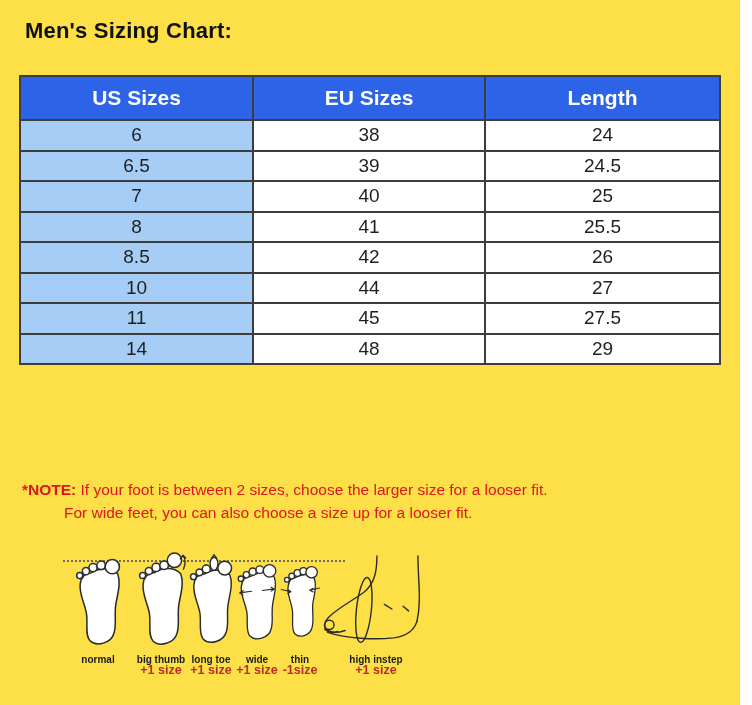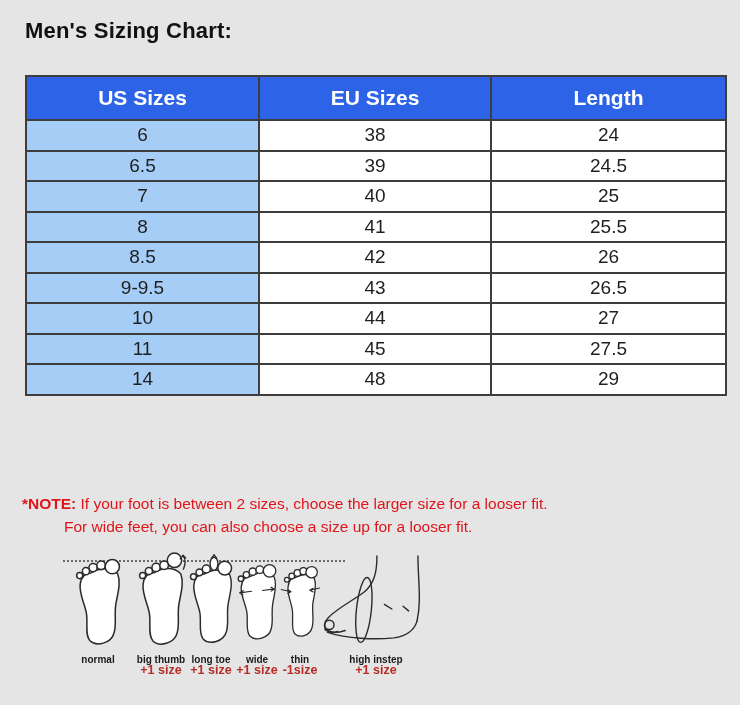--- a/index.html
+++ b/index.html
@@ -1,36 +1,36 @@
 <!DOCTYPE html>
 <html><head>
 <meta charset="utf-8">
 <style>
   * { margin:0; padding:0; box-sizing:border-box; }
   html,body { width:752px; height:705px; background:#ffffff; overflow:hidden;
               font-family:"Liberation Sans", sans-serif; }
-  .page { position:relative; width:740px; height:705px; background:#e5e5e5;padding-left:43px; }
+  .page { position:relative; width:740px; height:705px; background:#fde047;padding-left:43px; }
 
   .page-title { position:absolute; left:25px; top:18px; font-size:22px; font-weight:bold;
                 color:#111; letter-spacing:0.2px; }
 
-  table.size-table { position:absolute; left:25px; top:75px; width:700px;
+  table.size-table { position:absolute; left:19px; top:75px; width:700px;
                      border-collapse:collapse; table-layout:fixed; }
   table.size-table th, table.size-table td { border:2px solid #3d3d3d; text-align:center; }
   table.size-table col.c1 { width:233px; }
   table.size-table col.c2 { width:232px; }
   table.size-table col.c3 { width:235px; }
   table.size-table th { height:44px; background:#2c63e7; color:#ffffff; font-size:21px;
                         font-weight:bold; }
   table.size-table th + th { border-left-color:#5c86ef; }
   table.size-table td { height:30.5px; font-size:19px; color:#1f1f1f; background:#ffffff;
                         font-weight:500; }
   table.size-table td:first-child { background:#a5cdf6; }
 
-  .note { position:absolute; left:22px; top:494px; width:710px; color:#e0151c;
+  .note { position:absolute; left:22px; top:480px; width:710px; color:#e0151c;
           font-size:15.5px; line-height:1.25; }
   .note .line1 { margin:0; }
   .note .line1 b { font-weight:bold; }
   .note .line2 { margin:4px 0 0 42px; }
 
   .feet-area { position:absolute; left:73px; top:548px; width:360px; height:152px; }
   .toe-line { position:absolute; left:-10px; top:12px; width:282px; height:0;
               border-top:2px dotted #6a6a6a; }
   .feet-row { position:absolute; left:0; top:6px; display:flex; align-items:flex-start; }
   .foot-fig { position:relative; height:140px; }
@@ -84,25 +84,20 @@
           <td>8</td>
           <td>41</td>
           <td>25.5</td>
         </tr>
         <tr>
           <td>8.5</td>
           <td>42</td>
           <td>26</td>
         </tr>
         <tr>
-          <td>9-9.5</td>
-          <td>43</td>
-          <td>26.5</td>
-        </tr>
-        <tr>
           <td>10</td>
           <td>44</td>
           <td>27</td>
         </tr>
         <tr>
           <td>11</td>
           <td>45</td>
           <td>27.5</td>
         </tr>
         <tr>

